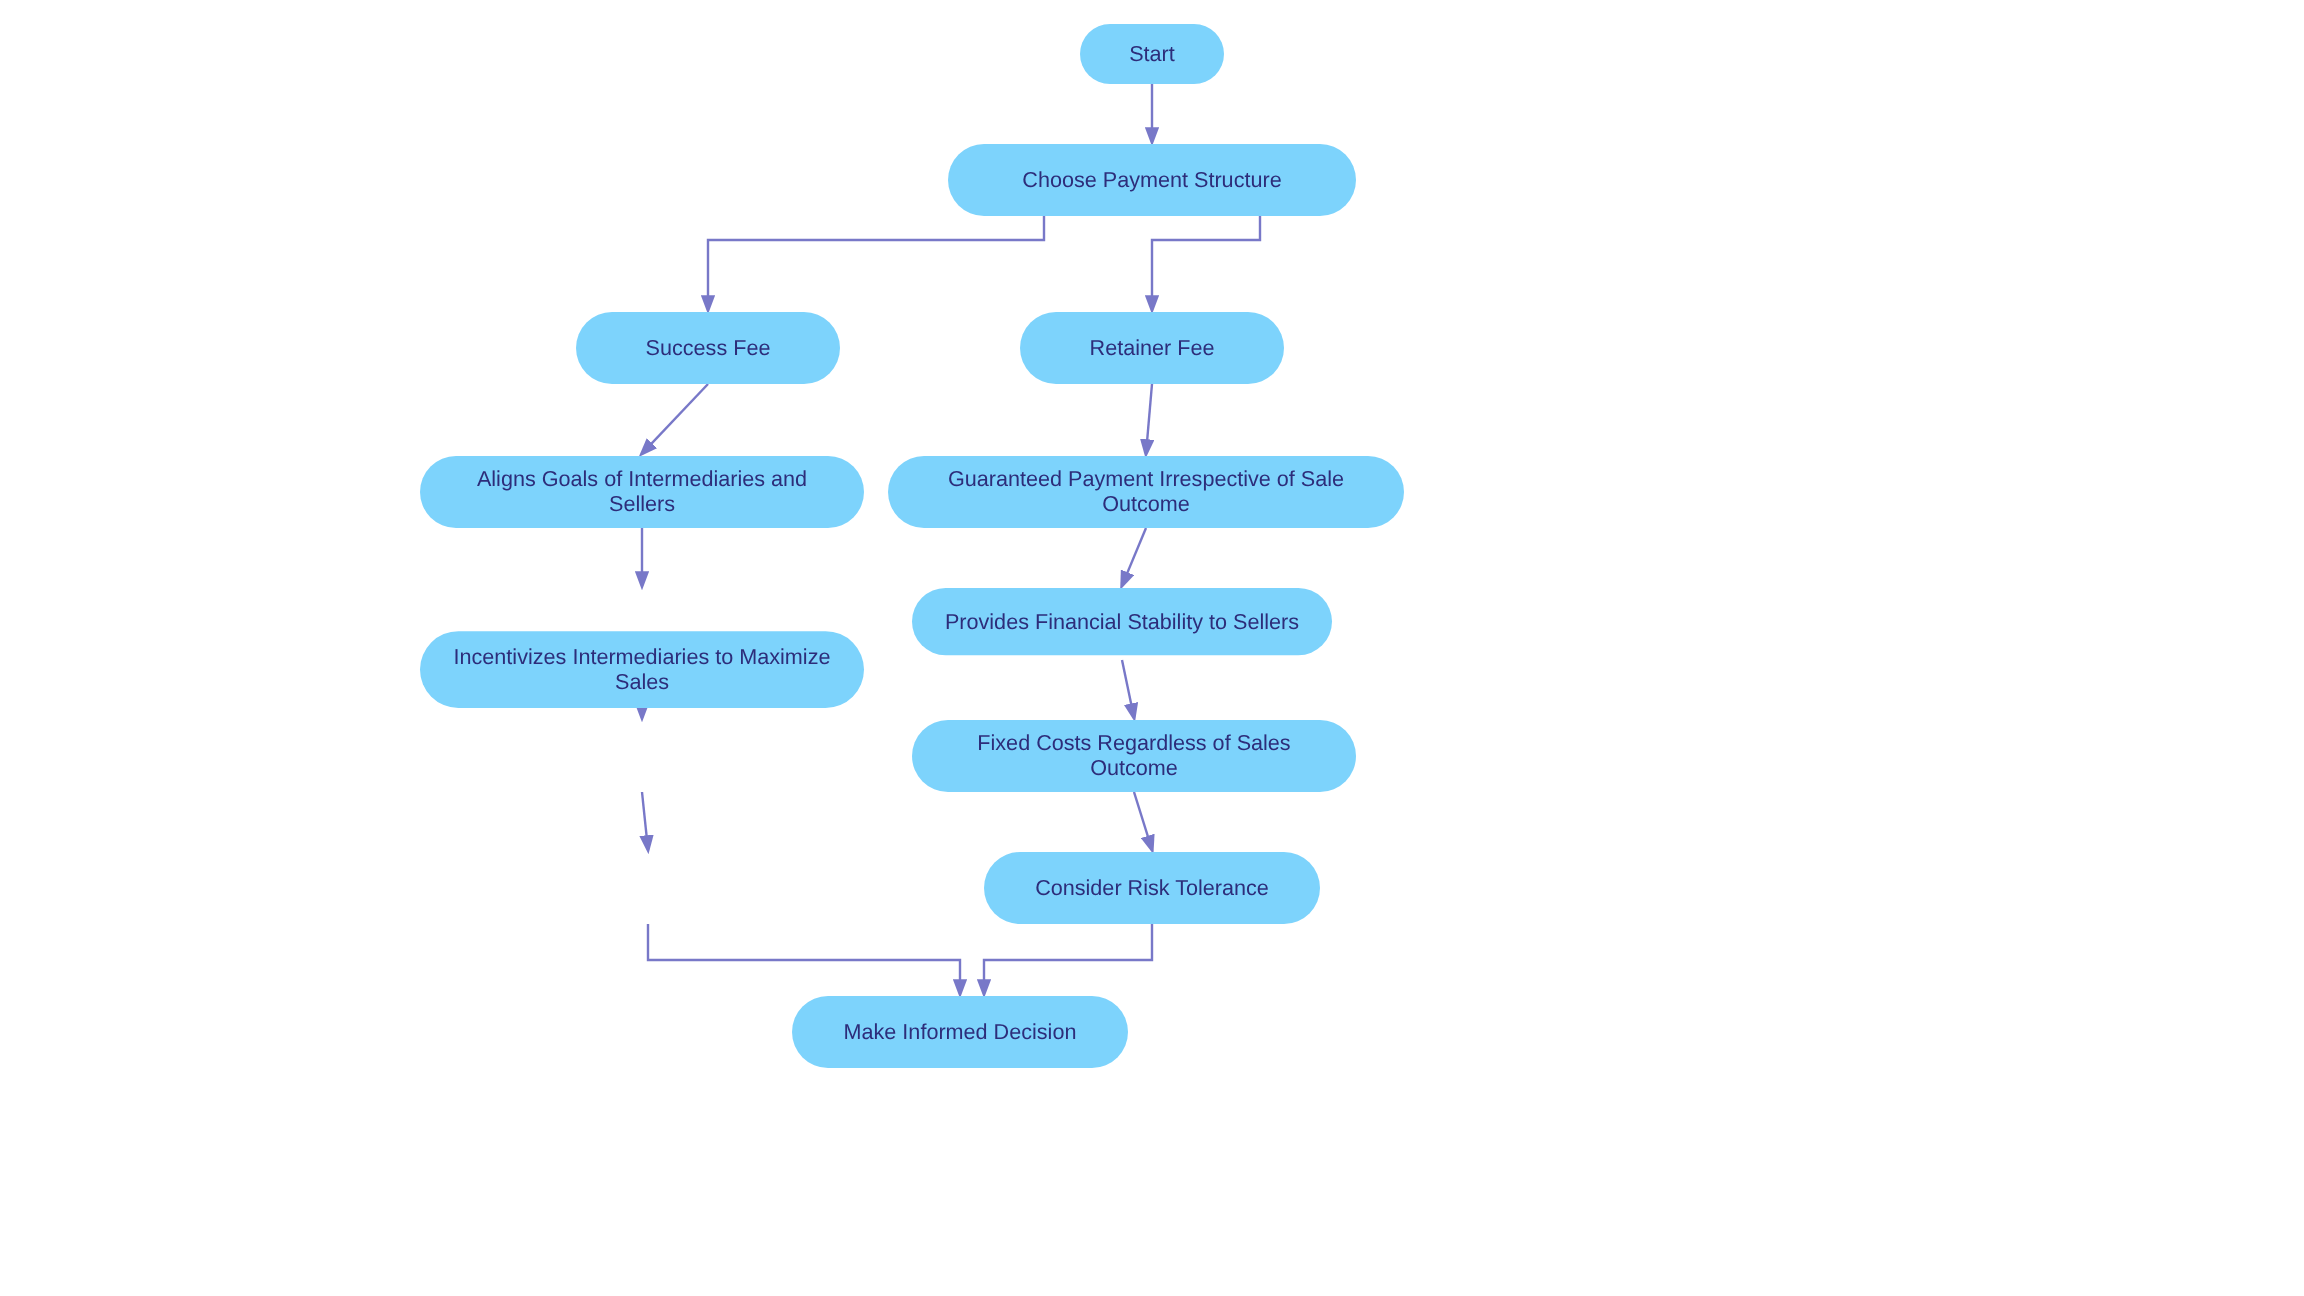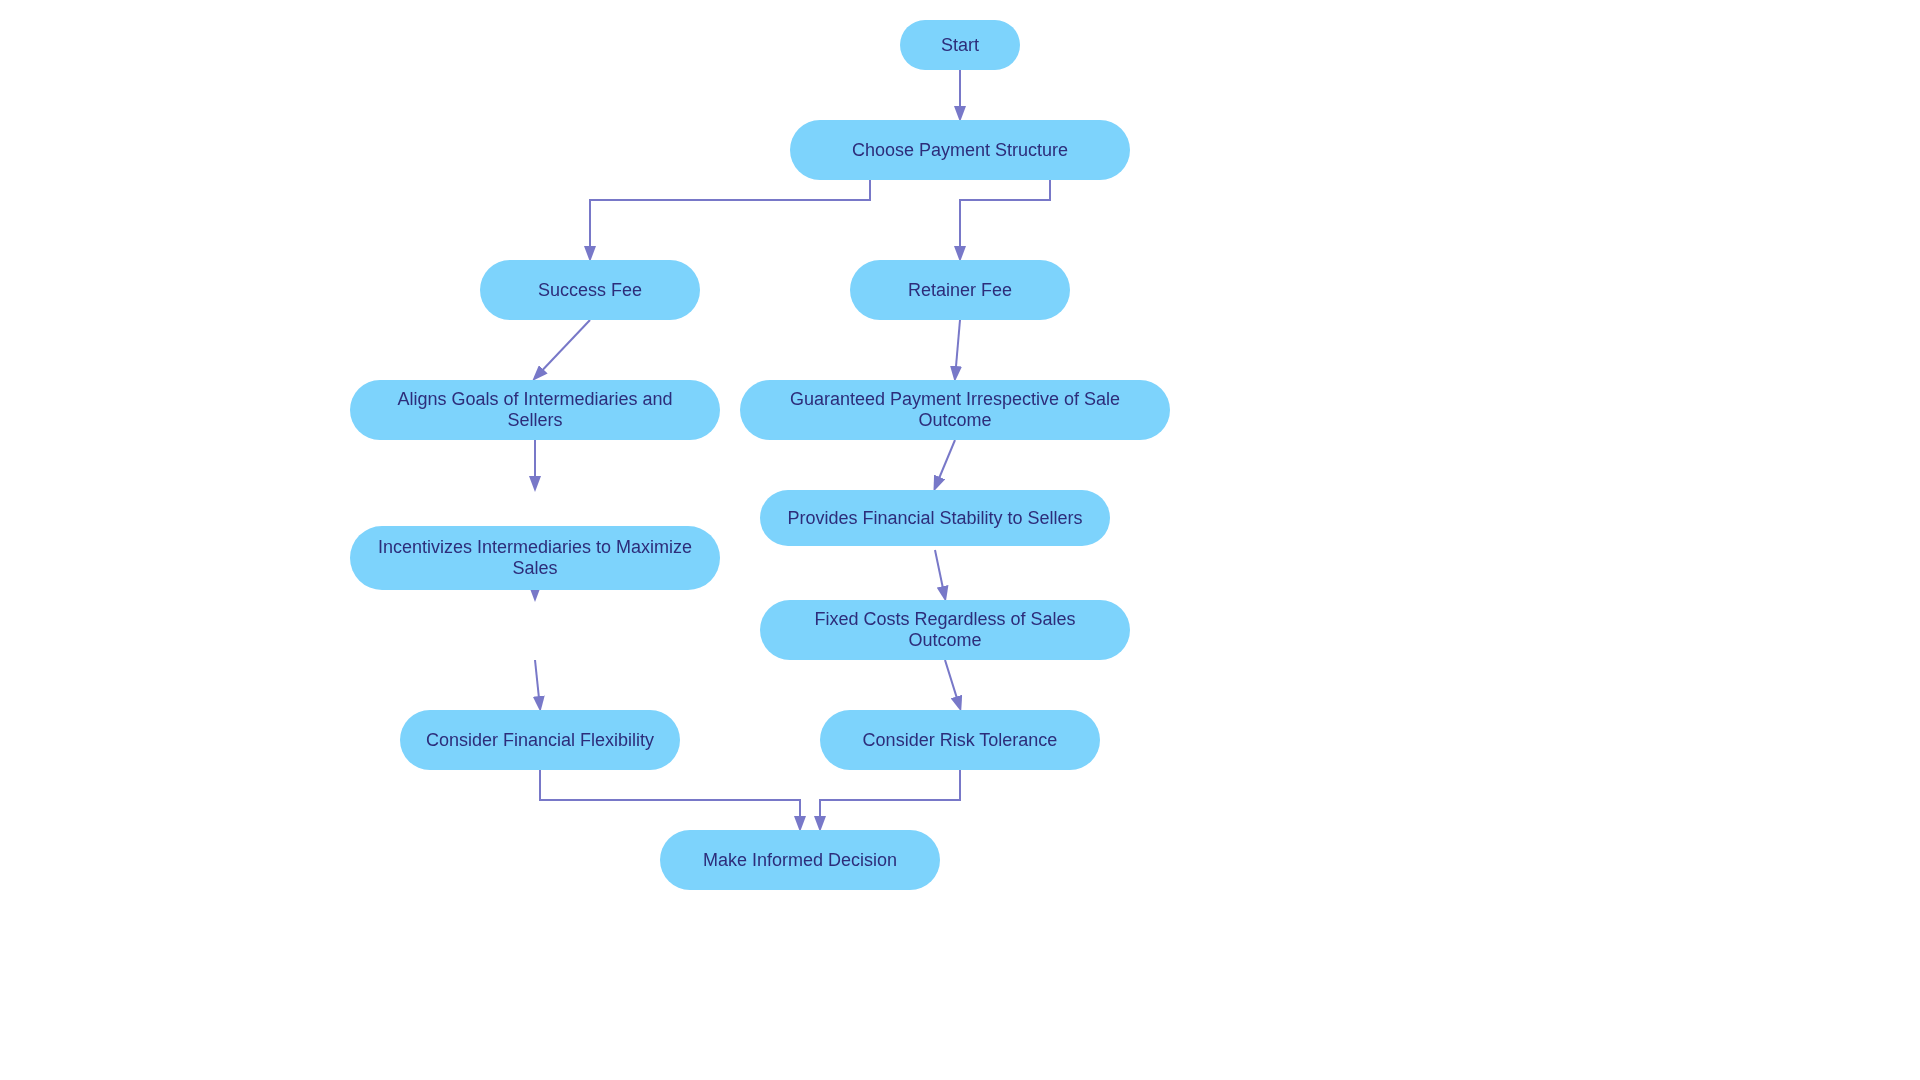--- a/index.html
+++ b/index.html
@@ -188,23 +188,20 @@
 
   <div class="node node-financial-stability">
     <span>Provides Financial Stability to Sellers</span>
   </div>
 
 
   <div class="node node-fixed-costs">
     <span>Fixed Costs Regardless of Sales Outcome</span>
   </div>
 
-  <div class="node node-financial-flex">
-    <span>Consider Financial Flexibility</span>
-  </div>
 
   <div class="node node-risk-tolerance">
     <span>Consider Risk Tolerance</span>
   </div>
 
   <div class="node node-informed">
     <span>Make Informed Decision</span>
   </div>
 
 </div>

